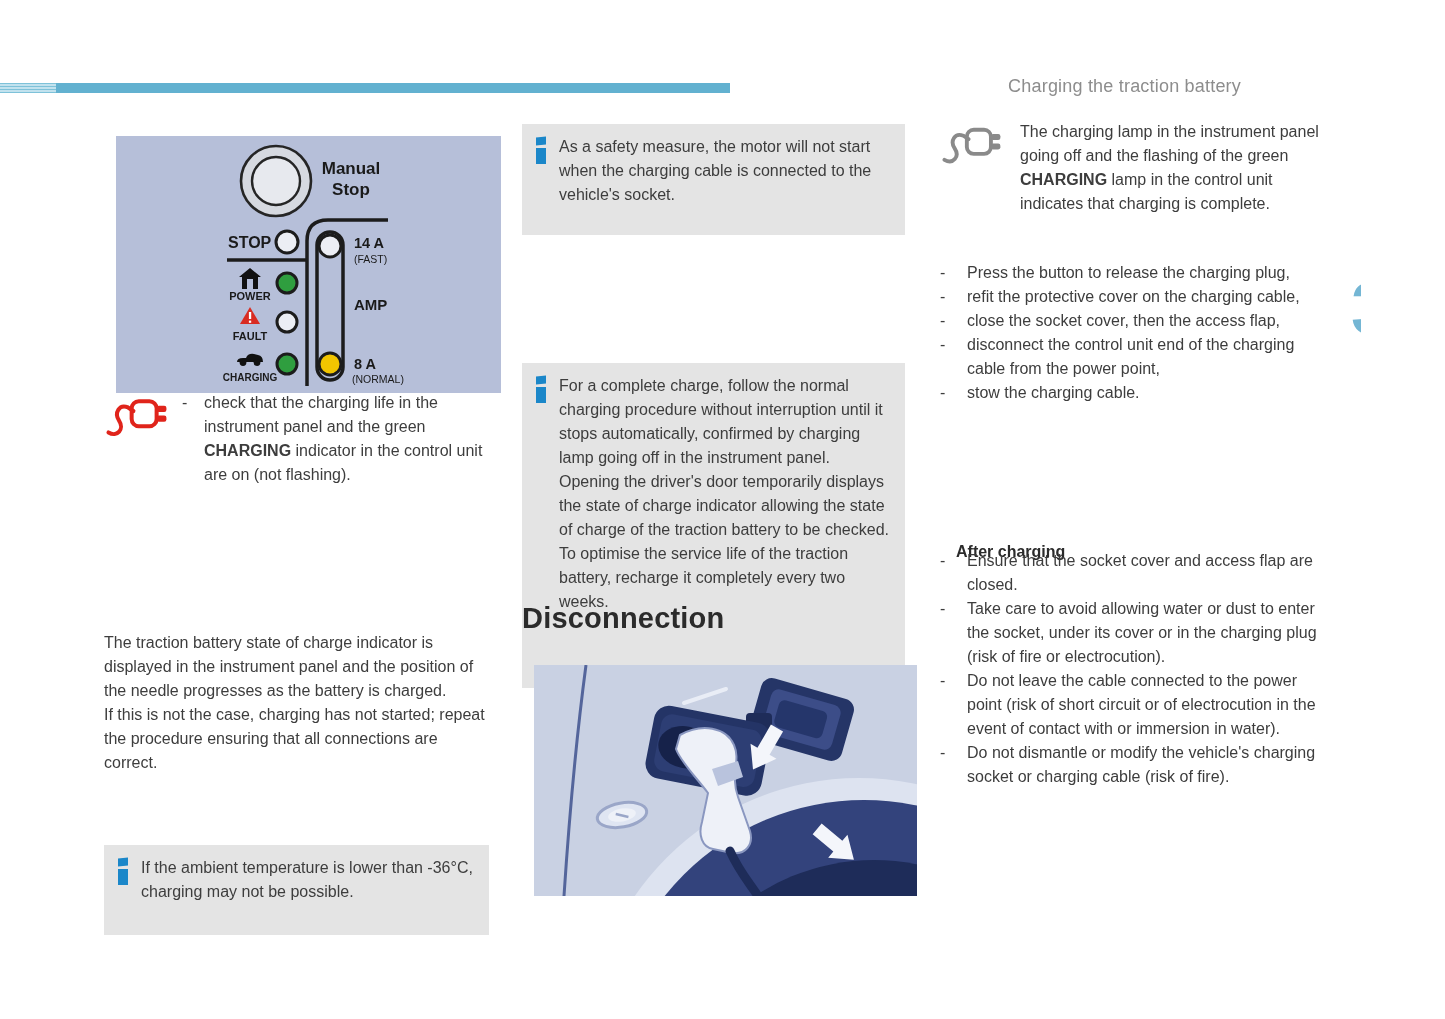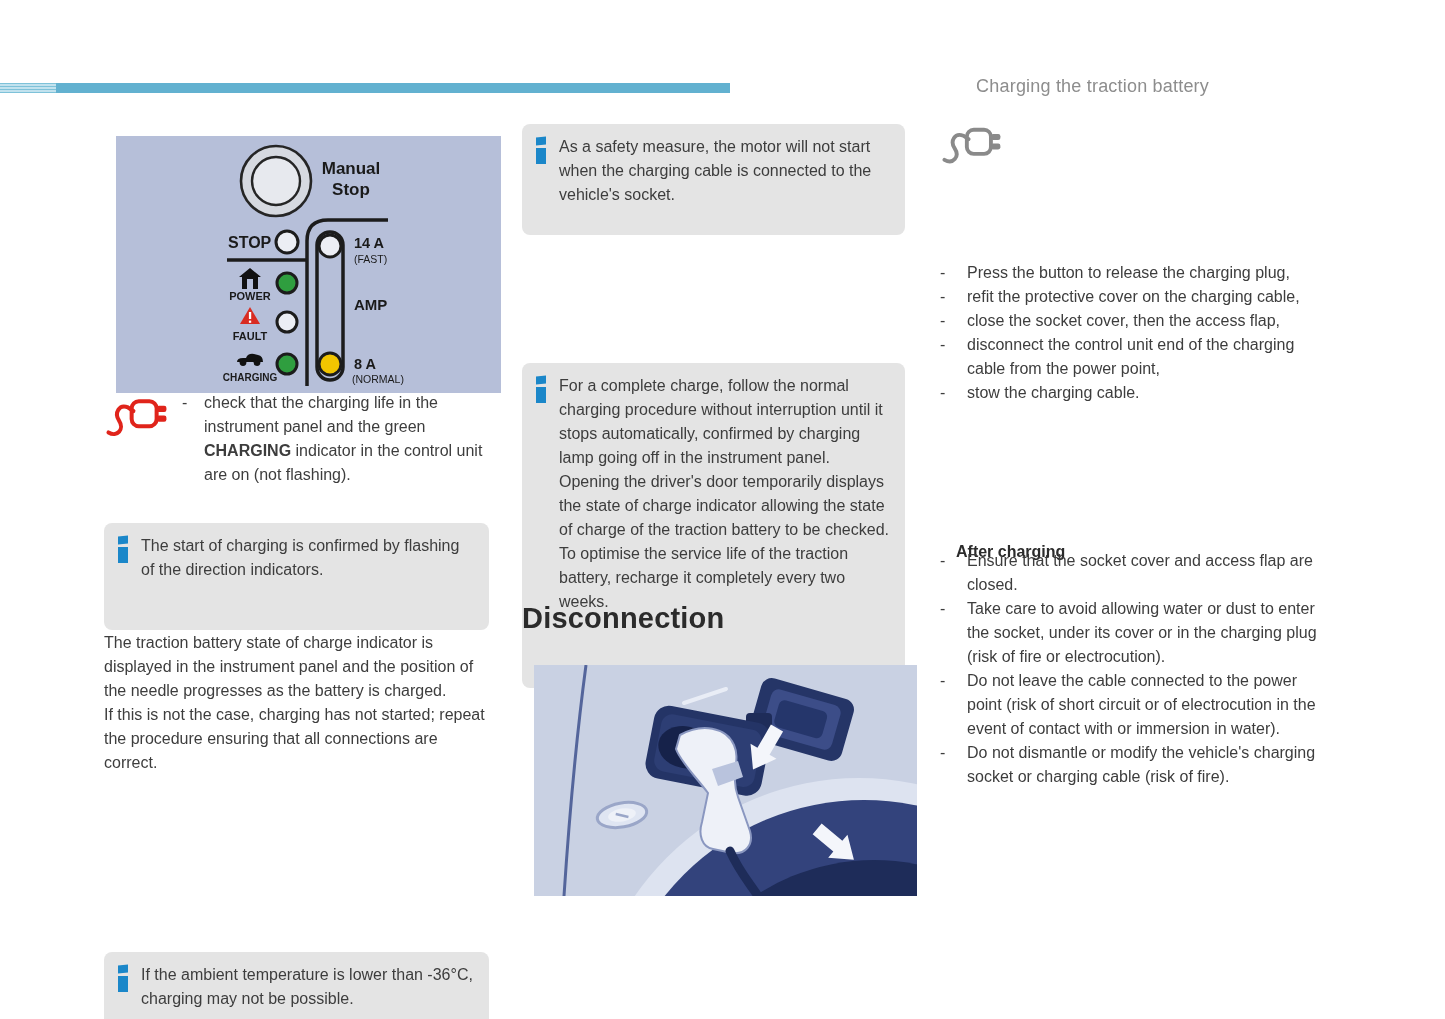--- a/index.html
+++ b/index.html
@@ -3,20 +3,21 @@
 <meta charset="utf-8">
 <style>
   html,body{margin:0;padding:0;background:#fff;}
   .page{
     position:relative;
     width:1329px;height:1019px;
     background:#ffffff;
     font-family:"Liberation Sans", sans-serif;
     color:#3d3d3d;
     overflow:hidden;
+    padding-left:32px;
   }
   
   .accent-bar{position:absolute;left:0;top:83px;width:730px;height:10px;}
   .accent-bar .stripes{position:absolute;left:0;top:0;width:56px;height:10px;
     background:repeating-linear-gradient(to bottom,#7ec2d9 0 1.4px,#c2e2ee 1.4px 3px);}
   .accent-bar .solid{position:absolute;left:56px;top:0;right:0;height:10px;background:#62b1d0;}
 
   .header-title{
     position:absolute;top:76px;right:120px;
     font-size:18px;color:#8d8d8d;letter-spacing:.2px;
@@ -38,21 +39,20 @@
 
   .body-text{font-size:16px;line-height:24px;color:#3d3d3d;}
   .body-text p{margin:0;}
 
   
   .info-box{
     background:#e4e4e4;
     padding:11px 14px 11px 37px;
     position:relative;
     box-sizing:border-box;
-    border-radius:8px;
   }
   .info-i{position:absolute;left:14px;top:13px;width:10px;height:27px;}
   .info-i::before{content:"";position:absolute;left:0;top:0;width:10px;height:8px;
     background:#1b87c9;transform:skewY(-5deg);}
   .info-i::after{content:"";position:absolute;left:0;top:11px;width:10px;height:16px;
     background:#1b87c9;}
 
   
   .plug-row{display:flex;align-items:flex-start;}
   .plug-icon{flex:0 0 auto;margin-top:2px;}
@@ -148,24 +148,20 @@
           <path d="M5 44 C15 50 23 40 17 31 C11 22 17 12 27 16 L33 20" fill="none" stroke="currentColor" stroke-width="4.5" stroke-linecap="round"></path>
           <rect x="31" y="9" width="28" height="28" rx="8" fill="none" stroke="currentColor" stroke-width="4.5"></rect>
           <rect x="59" y="14" width="11" height="7" rx="2.5" fill="currentColor"></rect>
           <rect x="59" y="25" width="11" height="7" rx="2.5" fill="currentColor"></rect>
         </svg>
       </span>
       <span class="dash-cell">-</span>
       <span class="txt"><span>check that the charging life in the instrument panel and the green </span><b>CHARGING</b><span> indicator in the control unit are on (not flashing).</span></span>
     </div>
 
-    <div class="blk info-box body-text" style="top:523px;height:107px;">
-      <span class="info-i"></span>
-      <p>The start of charging is confirmed by flashing of the direction indicators.</p>
-    </div>
 
     <div class="blk body-text" style="top:631px;">
       <p>The traction battery state of charge indicator is displayed in the instrument panel and the position of the needle progresses as the battery is charged.</p>
       <p>If this is not the case, charging has not started; repeat the procedure ensuring that all connections are correct.</p>
     </div>
 
     <div class="blk info-box body-text" style="top:845px;height:90px;">
       <span class="info-i"></span>
       <p>If the ambient temperature is lower than -36°C, charging may not be possible.</p>
     </div>
@@ -238,20 +234,21 @@
 
     <div class="blk plug-row body-text" style="top:120px;">
       <span class="plug-icon gray" style="margin-right:16px;">
         <svg viewBox="0 0 74 50" width="64" height="43">
           <path d="M5 44 C15 50 23 40 17 31 C11 22 17 12 27 16 L33 20" fill="none" stroke="currentColor" stroke-width="4.5" stroke-linecap="round"></path>
           <rect x="31" y="9" width="28" height="28" rx="8" fill="none" stroke="currentColor" stroke-width="4.5"></rect>
           <rect x="59" y="14" width="11" height="7" rx="2.5" fill="currentColor"></rect>
           <rect x="59" y="25" width="11" height="7" rx="2.5" fill="currentColor"></rect>
         </svg>
       </span>
+      <span class="txt"><span>The charging lamp in the instrument panel going off and the flashing of the green </span><b>CHARGING</b><span> lamp in the control unit indicates that charging is complete.</span></span>
     </div>
 
     <ul class="blk dash-list" style="top:261px;">
       <li>
           <span class="dash">-</span>
           <span class="li-text">Press the button to release the charging plug,</span>
         </li>
       <li>
           <span class="dash">-</span>
           <span class="li-text">refit the protective cover on the charging cable,</span>

